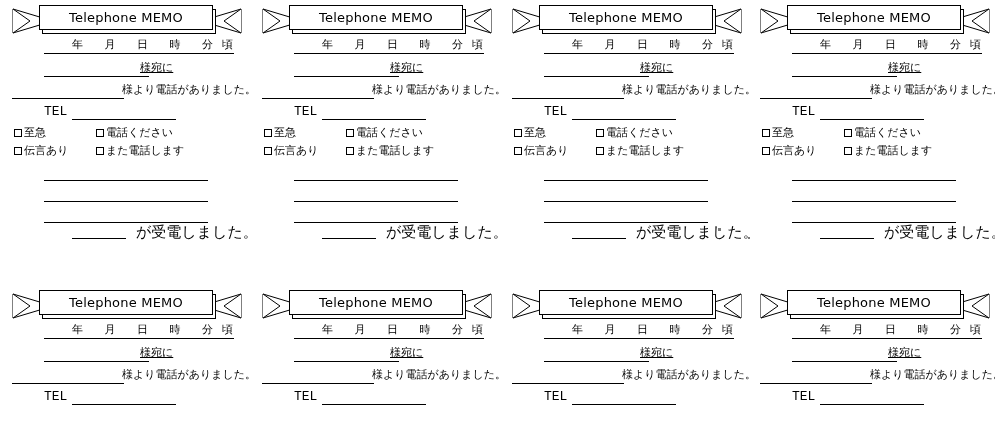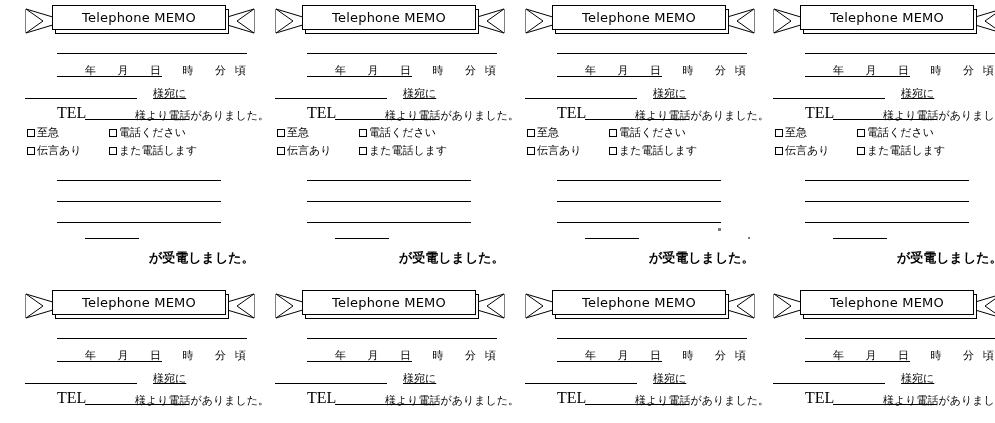--- a/index.html
+++ b/index.html
@@ -17,21 +17,21 @@
   }
 
   
   #sheet {
     position: relative;
     width: 995px;
     height: 423px;
   }
   .memo-row {
     position: absolute;
-    left: 17px;
+    left: 4px;
     width: 805px;
   }
   .memo-row.row-1 { top: 0px;   height: 285px; }
   .memo-row.row-2 { top: 285px; height: 138px; }
 
   .memo {
     position: absolute;
     top: 0;
     width: 247px;
     height: 100%;
@@ -115,26 +115,25 @@
     width: 247px;
   }
 
   .jp {
     position: absolute;
     font-family: "DejaVu Sans", "Liberation Sans", sans-serif;
     font-size: 11px;
     white-space: nowrap;
     line-height: 1;
     color: #000000;
-    margin-top: 26px;
   }
   .lat {
     position: absolute;
-    font-family: Liberation Serif, serif;
-    font-size: 16px;
+    font-family: Liberation Mono, monospace;
+    font-size: 13px;
     white-space: nowrap;
     line-height: 1;
     color: #000000;
   }
 
   .rule {
     position: absolute;
     height: 0;
     border-top: 1px solid #000000;
   }
@@ -188,22 +187,22 @@
     position: relative;
     width: 247px;
     height: 80px;
   }
   .rule-note { left: 40px; width: 164px; }
   .rule-note.n1 { top: 14px; }
   .rule-note.n2 { top: 35px; }
   .rule-note.n3 { top: 56px; }
 
   .t-juden   { position: absolute; top: 59px; left: 132px;
-               font-size: 13px; white-space: nowrap; line-height: 1;
-               font-family: "DejaVu Sans", "Liberation Sans", sans-serif; font-weight: bold; }
+               font-size: 15px; white-space: nowrap; line-height: 1;
+               font-family: "DejaVu Sans", "Liberation Sans", sans-serif; }
   .rule-sign { top: 72px; left: 68px; width: 54px; }
 
   
   .speck {
     position: absolute;
     background: #7a7a7a;
   }
 </style>
 </head>
 <body>

